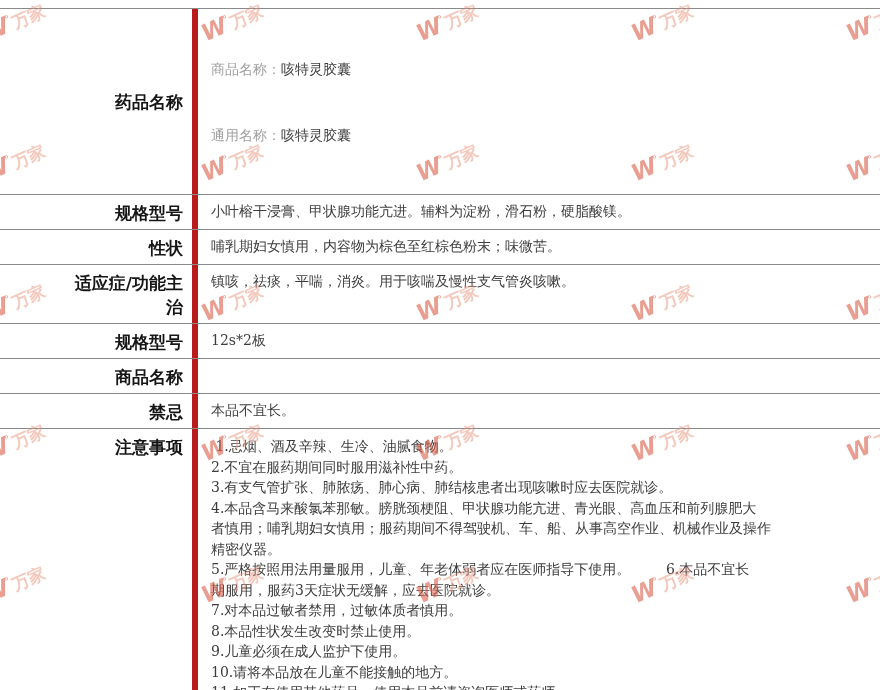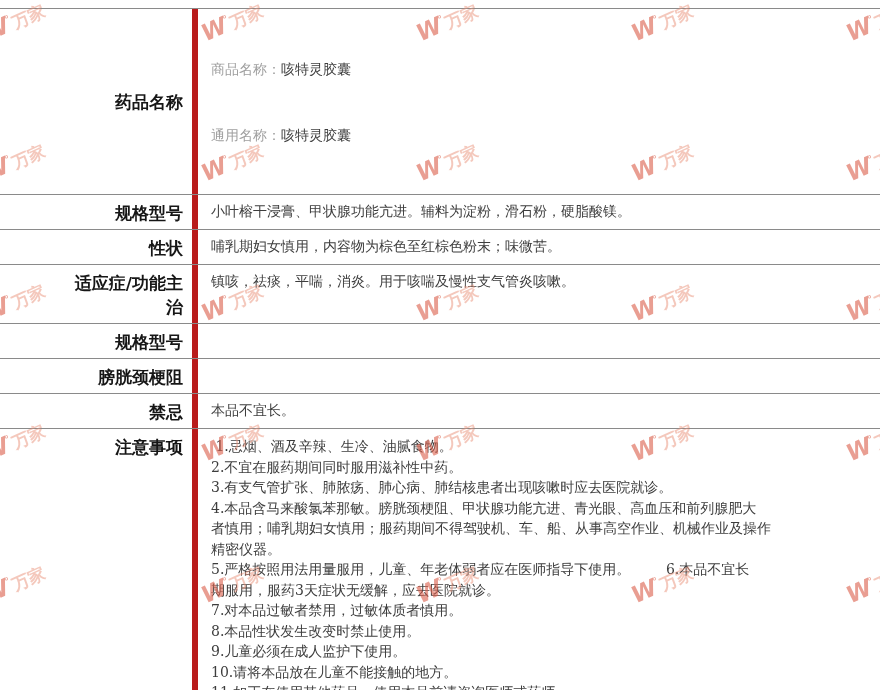--- a/index.html
+++ b/index.html
@@ -81,24 +81,25 @@
     </div>
 
     <div class="trow r3">
       <div class="label-cell">适应症/功能主
 治</div>
       <div class="value-cell">镇咳，祛痰，平喘，消炎。用于咳喘及慢性支气管炎咳嗽。</div>
     </div>
 
     <div class="trow r4">
       <div class="label-cell">规格型号</div>
+      <div class="value-cell">12s*2板</div>
     </div>
 
     <div class="trow r5">
-      <div class="label-cell">膀胱颈梗阻</div>
+      <div class="label-cell">商品名称</div>
     </div>
 
 
     <div class="trow r7">
       <div class="label-cell">禁忌</div>
       <div class="value-cell">本品不宜长。</div>
     </div>
 
     <div class="trow r8">
       <div class="label-cell">注意事项</div>

